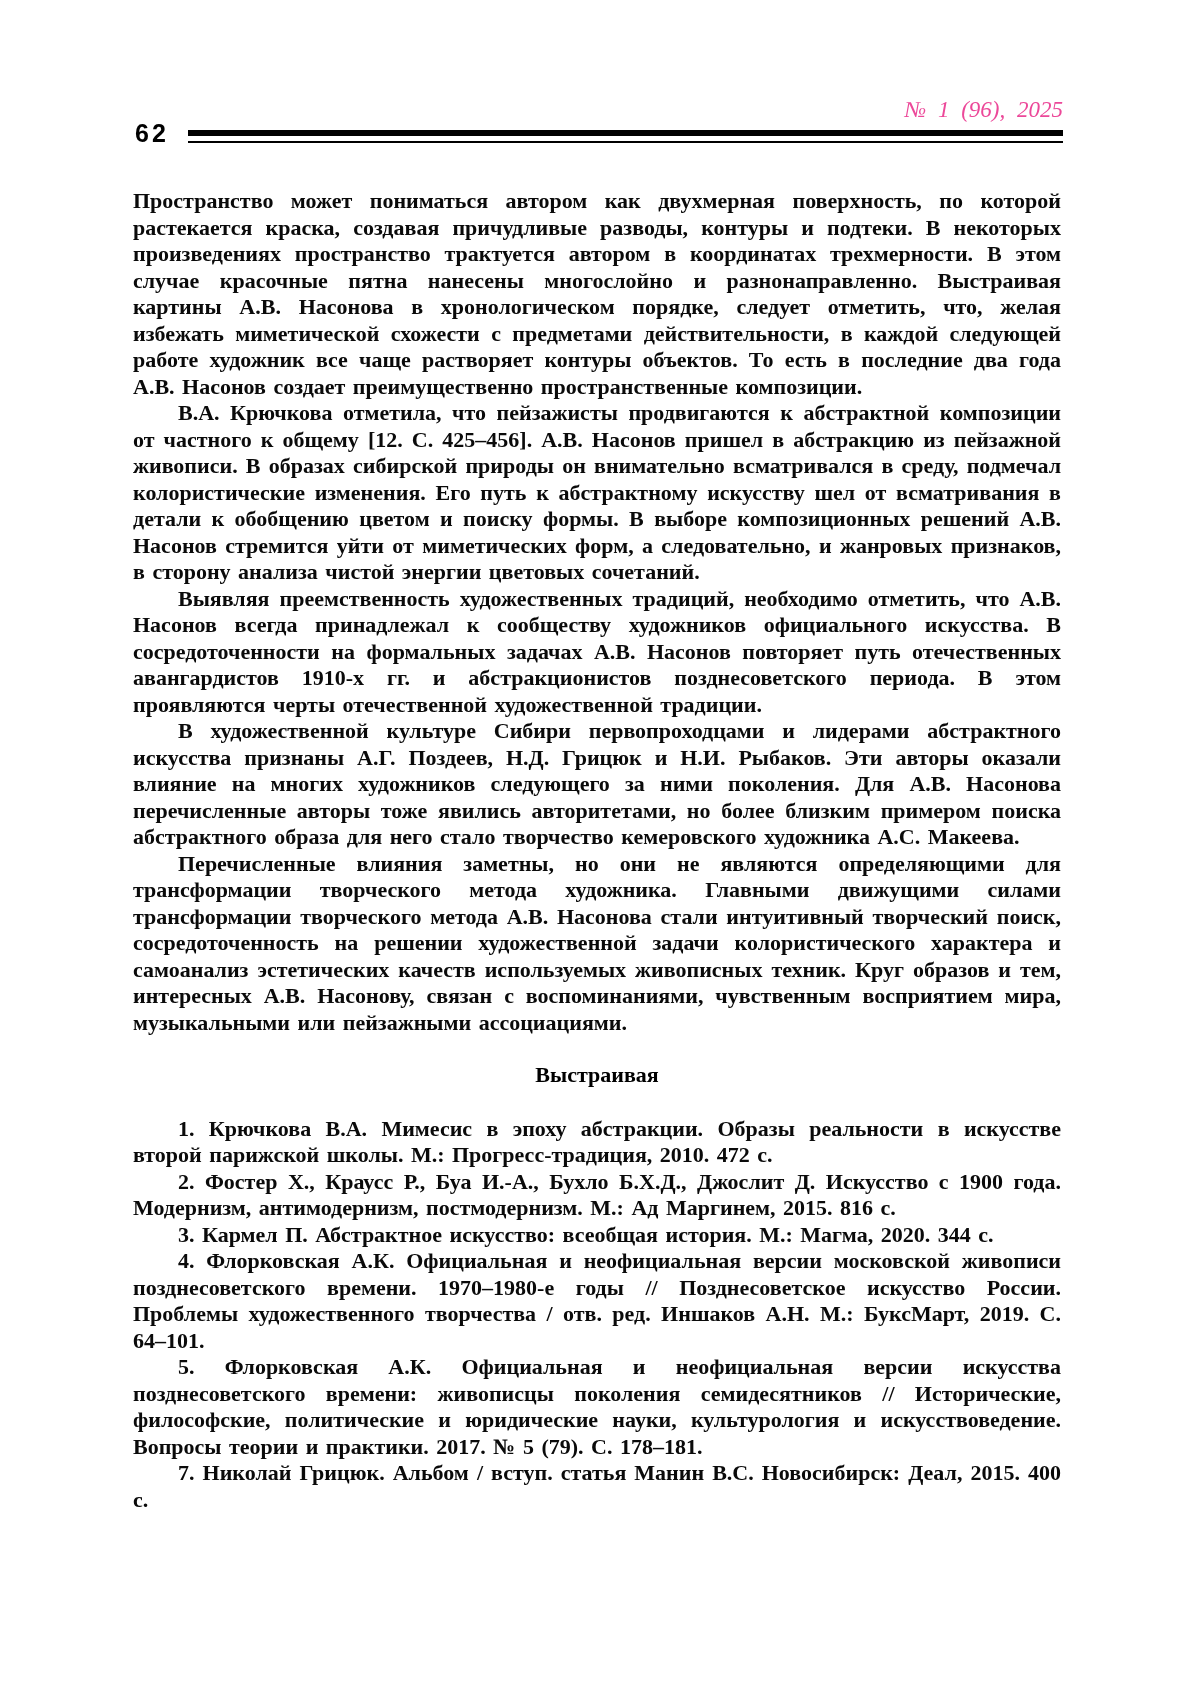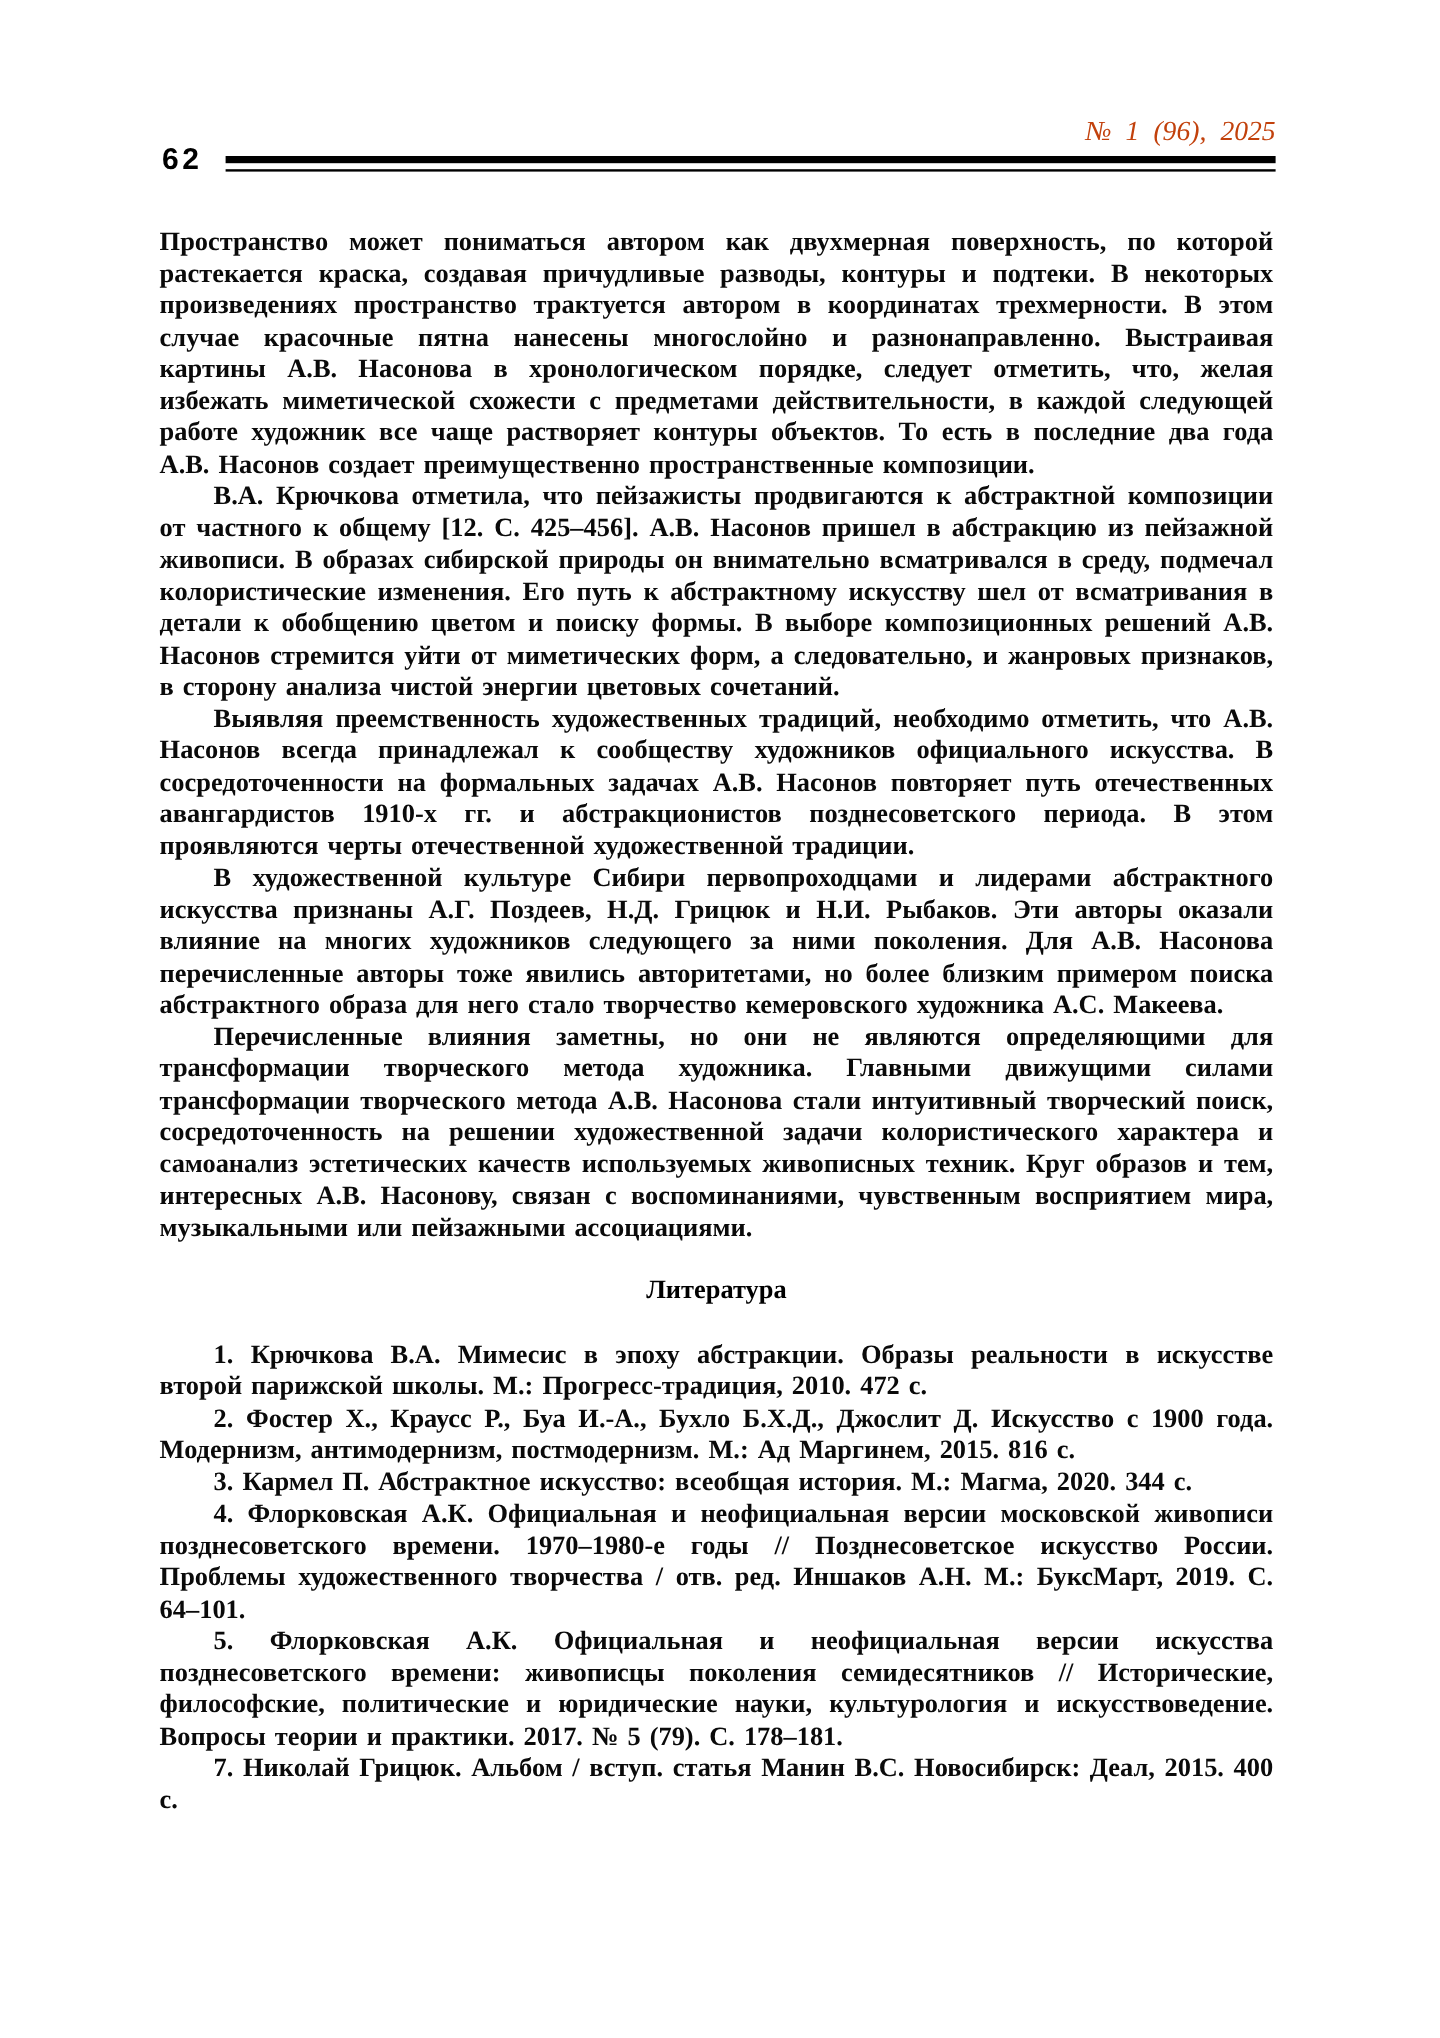--- a/index.html
+++ b/index.html
@@ -44,21 +44,21 @@
     color: #000;
     white-space: nowrap;
   }
   .issue-label {
     position: absolute;
     right: 137px;
     top: 97px;
     font-style: italic;
     font-size: 23px;
     word-spacing: 6px;
-    color: #c2410c;
+    color: #ec4899;
     white-space: nowrap;
   }
   .header-rule {
     position: absolute;
     left: 186px;
     right: 137px;
     top: 130px;
     height: 0;
     border-top: 6px solid #000;
   }
@@ -122,21 +122,21 @@
     <div class="header-rule-thin"></div>
   </div>
 
   <div class="content">
     <p>Пространство может пониматься автором как двухмерная поверхность, по которой растекается краска, создавая причудливые разводы, контуры и подтеки. В некоторых произведениях пространство трактуется автором в координатах трехмерности. В этом случае красочные пятна нанесены многослойно и разнонаправленно. Выстраивая картины А.В. Насонова в хронологическом порядке, следует отметить, что, желая избежать миметической схожести с предметами действительности, в каждой следующей работе художник все чаще растворяет контуры объектов. То есть в последние два года А.В. Насонов создает преимущественно пространственные композиции.</p>
     <p class="indent">В.А. Крючкова отметила, что пейзажисты продвигаются к абстрактной композиции от частного к общему [12. С. 425–456]. А.В. Насонов пришел в абстракцию из пейзажной живописи. В образах сибирской природы он внимательно всматривался в среду, подмечал колористические изменения. Его путь к абстрактному искусству шел от всматривания в детали к обобщению цветом и поиску формы. В выборе композиционных решений А.В. Насонов стремится уйти от миметических форм, а следовательно, и жанровых признаков, в сторону анализа чистой энергии цветовых сочетаний.</p>
     <p class="indent">Выявляя преемственность художественных традиций, необходимо отметить, что А.В. Насонов всегда принадлежал к сообществу художников официального искусства. В сосредоточенности на формальных задачах А.В. Насонов повторяет путь отечественных авангардистов 1910-х гг. и абстракционистов позднесоветского периода. В этом проявляются черты отечественной художественной традиции.</p>
     <p class="indent">В художественной культуре Сибири первопроходцами и лидерами абстрактного искусства признаны А.Г. Поздеев, Н.Д. Грицюк и Н.И. Рыбаков. Эти авторы оказали влияние на многих художников следующего за ними поколения. Для А.В. Насонова перечисленные авторы тоже явились авторитетами, но более близким примером поиска абстрактного образа для него стало творчество кемеровского художника А.С. Макеева.</p>
     <p class="indent">Перечисленные влияния заметны, но они не являются определяющими для трансформации творческого метода художника. Главными движущими силами трансформации творческого метода А.В. Насонова стали интуитивный творческий поиск, сосредоточенность на решении художественной задачи колористического характера и самоанализ эстетических качеств используемых живописных техник. Круг образов и тем, интересных А.В. Насонову, связан с воспоминаниями, чувственным восприятием мира, музыкальными или пейзажными ассоциациями.</p>
 
-    <div class="section-heading">Литература</div>
+    <div class="section-heading">Выстраивая</div>
 
     <div class="references">
       <p>1. Крючкова В.А. Мимесис в эпоху абстракции. Образы реальности в искусстве второй парижской школы. М.: Прогресс-традиция, 2010. 472 с.</p>
       <p>2. Фостер Х., Краусс Р., Буа И.-А., Бухло Б.Х.Д., Джослит Д. Искусство с 1900 года. Модернизм, антимодернизм, постмодернизм. М.: Ад Маргинем, 2015. 816 с.</p>
       <p>3. Кармел П. Абстрактное искусство: всеобщая история. М.: Магма, 2020. 344 с.</p>
       <p>4. Флорковская А.К. Официальная и неофициальная версии московской живописи позднесоветского времени. 1970–1980-е годы // Позднесоветское искусство России. Проблемы художественного творчества / отв. ред. Иншаков А.Н. М.: БуксМарт, 2019. С. 64–101.</p>
       <p>5. Флорковская А.К. Официальная и неофициальная версии искусства позднесоветского времени: живописцы поколения семидесятников // Исторические, философские, политические и юридические науки, культурология и искусствоведение. Вопросы теории и практики. 2017. № 5 (79). С. 178–181.</p>
       <p>7. Николай Грицюк. Альбом / вступ. статья Манин В.С. Новосибирск: Деал, 2015. 400 с.</p>
     </div>
   </div>

